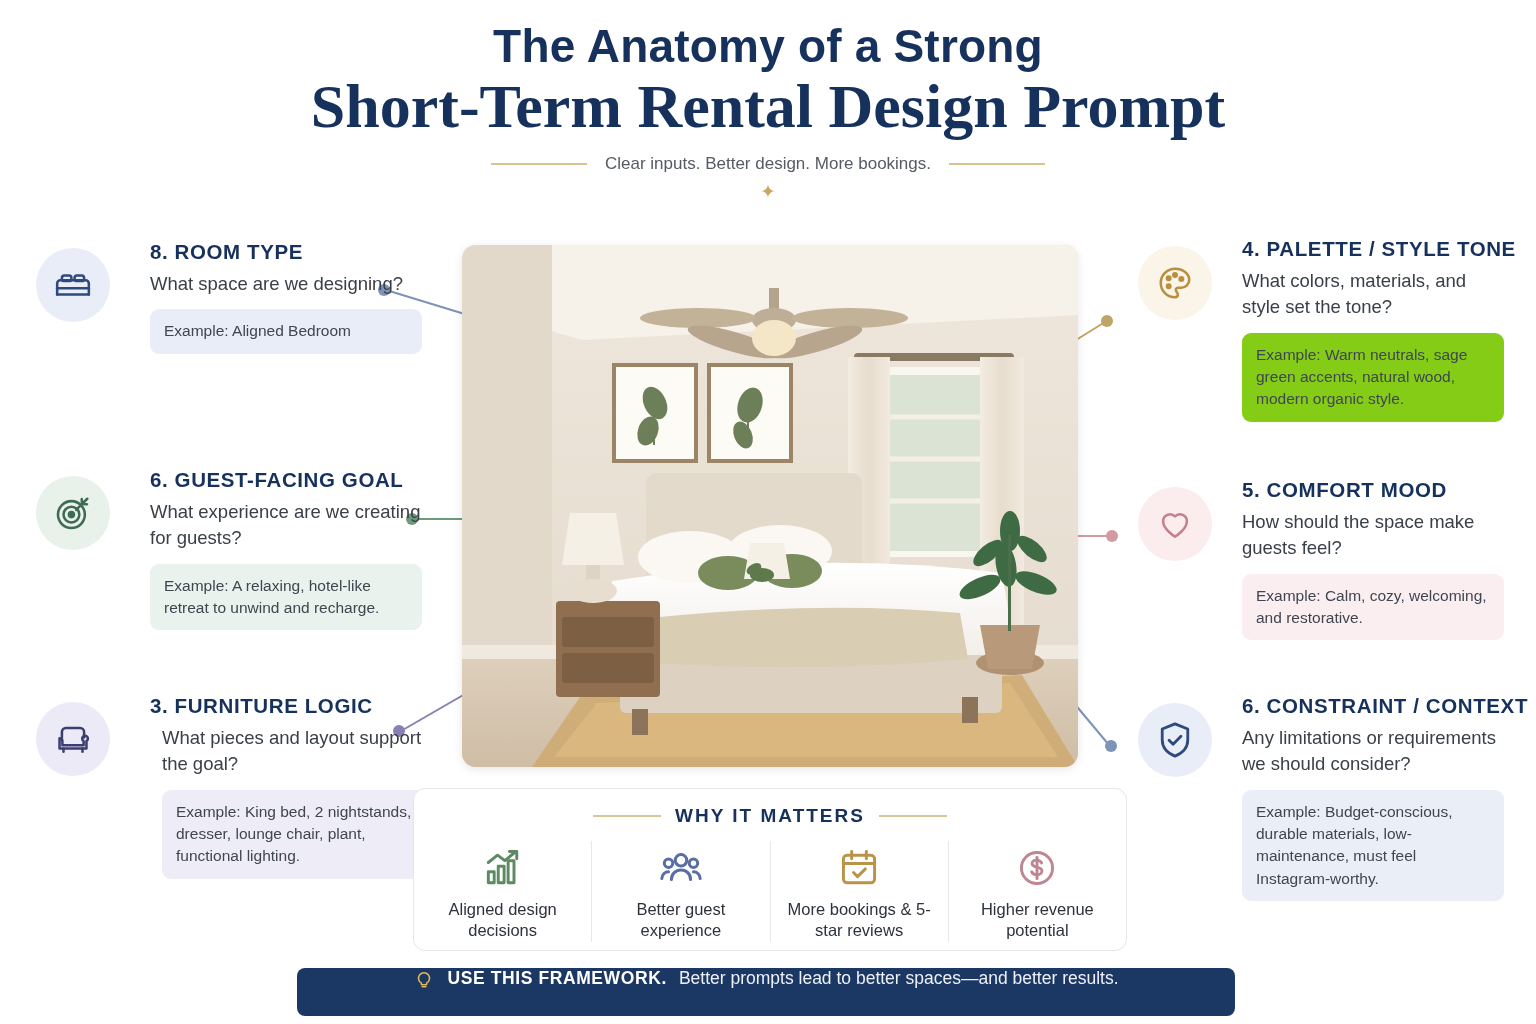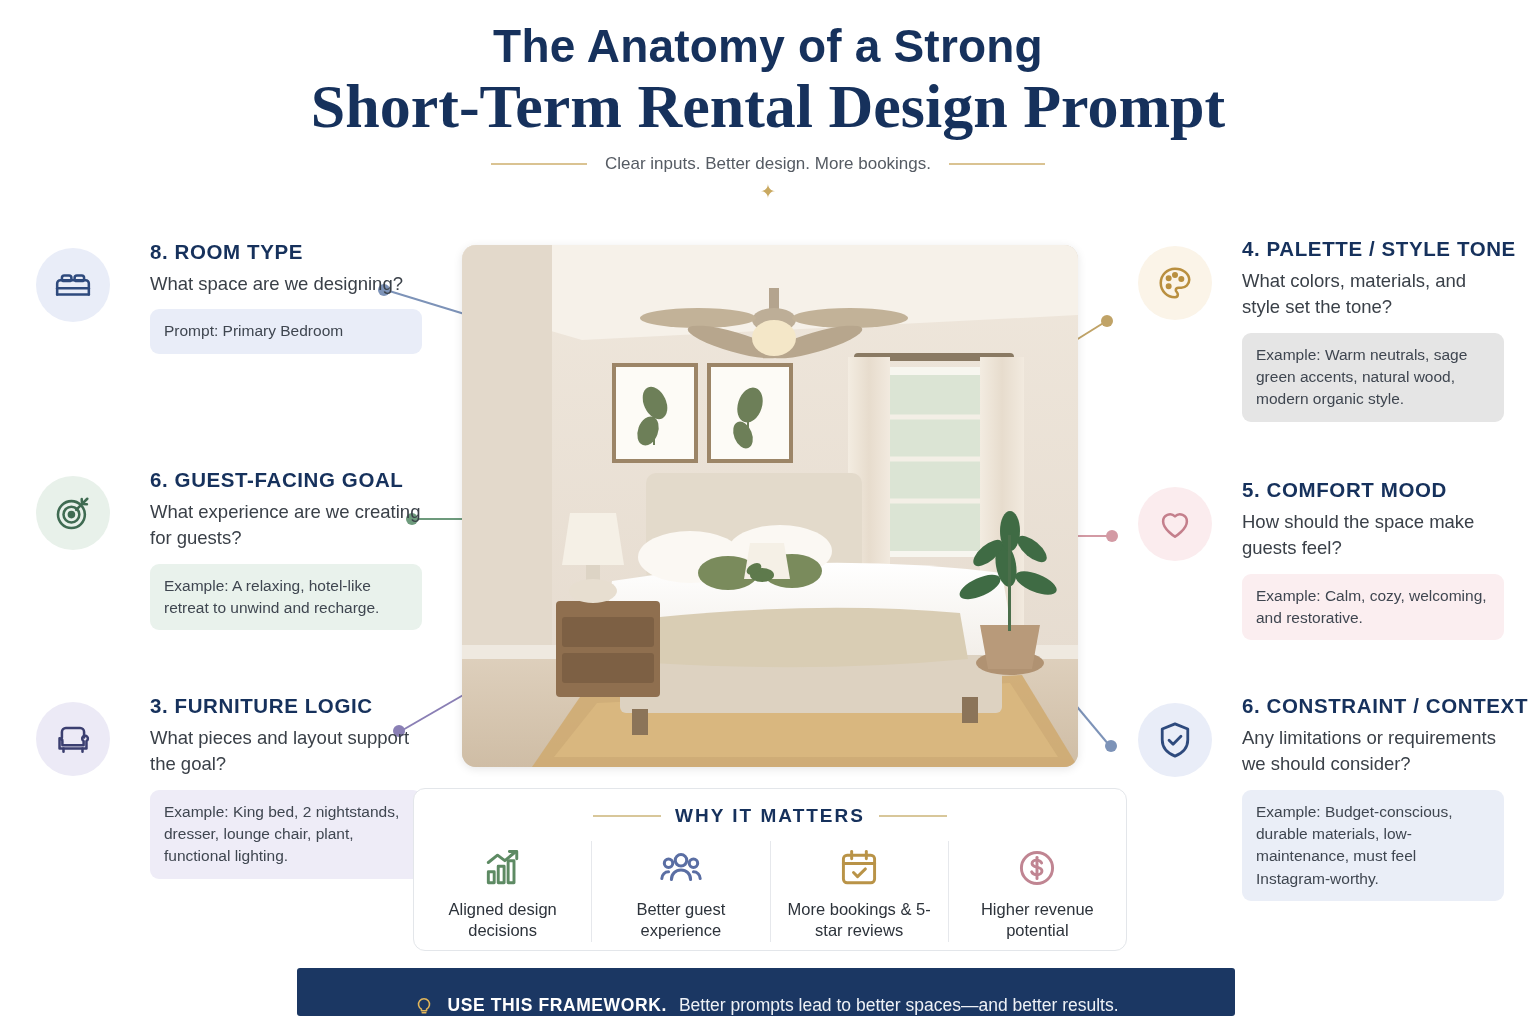--- a/index.html
+++ b/index.html
@@ -75,26 +75,26 @@
   #item4 { left: 1242px; top: 237px; width: 290px; }
   #badge4 { left: 1138px; top: 246px; background: #fbf4e8; }
   #item5 { left: 1242px; top: 478px; width: 290px; }
   #badge5 { left: 1138px; top: 487px; background: #fbecee; }
   #item6 { left: 1242px; top: 694px; width: 290px; }
   #badge6 { left: 1138px; top: 703px; background: #e9edf8; }
 
   .ex-blue   { background: #e9edf8; }
   .ex-green  { background: #e9f2ec; }
   .ex-purple { background: #eeecf7; }
-  .ex-cream  { background: #e5e5e5; }
+  .ex-cream  { background: #84cc16; }
   .ex-pink   { background: #fbeef0; }
   .ex-blue2  { background: #eaeef7; }
 
   .w-left  { width: 272px; }
-  .w-left3 { width: 272px; }
+  .w-left3 { width: 272px; margin-left: 12px; }
   .w-right { width: 262px; }
 
   
   .connectors { position: absolute; inset: 0; pointer-events: none; }
 
   
   .why {
     position: absolute; left: 413px; top: 788px; width: 714px; height: 163px;
     border: 1.5px solid #e3e6ea; border-radius: 12px; background: #fff;
   }
@@ -111,22 +111,22 @@
     flex: 1; text-align: center; padding: 0 8px;
     border-right: 1px solid #e6e8ec;
   }
   .why-col:last-child { border-right: none; }
   .why-ico { height: 54px; display: flex; align-items: center; justify-content: center; }
   .why-label { font-size: 16.5px; color: #2d333b; line-height: 1.3; margin-top: 4px; }
 
   
   .footer {
     position: absolute; left: 297px; top: 968px; width: 938px; height: 48px;
-    background: #1b3763; border-radius: 3px;
-    display: flex; align-items: flex-end; justify-content: center; gap: 12px;
+    background: #1b3763; border-radius: 8px;
+    display: flex; align-items: flex-start; justify-content: center; gap: 12px;
   }
   .footer-strong { color: #ffffff; font-weight: bold; font-size: 17.5px; letter-spacing: .6px; }
   .footer-text { color: #eef1f6; font-size: 17.5px; }
 </style>
 </head>
 <body>
 
 <div class="page">
 
   <div class="header">
@@ -284,21 +284,21 @@
       <path d="M2 18v-7a2 2 0 0 1 2-2h16a2 2 0 0 1 2 2v7"></path>
       <path d="M2 14h20"></path>
         <path d="M2 18h20"></path>
       <rect x="5" y="6" width="6" height="3.5" rx="1.5"></rect>
       <rect x="13" y="6" width="6" height="3.5" rx="1.5"></rect>
     </svg>
   </div>
   <div class="item left" id="item1">
     <div class="item-head">8. ROOM TYPE</div>
     <div class="item-q w-left">What space are we designing?</div>
-    <div class="example ex-blue w-left">Prompt: Primary Bedroom</div>
+    <div class="example ex-blue w-left">Example: Aligned Bedroom</div>
   </div>
 
   <div class="badge" id="badge2">
     <svg width="38" height="38" viewBox="0 0 24 24" fill="none" stroke="#3f6b52" stroke-width="1.6" stroke-linecap="round" stroke-linejoin="round">
       <circle cx="11" cy="13" r="8.5"></circle>
         <circle cx="11" cy="13" r="5"></circle>
         <circle cx="11" cy="13" r="1.6" fill="#3f6b52"></circle>
       <path d="M14 10l7-7"></path>
         <path d="M17.5 3.2l.2 3.1 3.1.2"></path>
     </svg>

